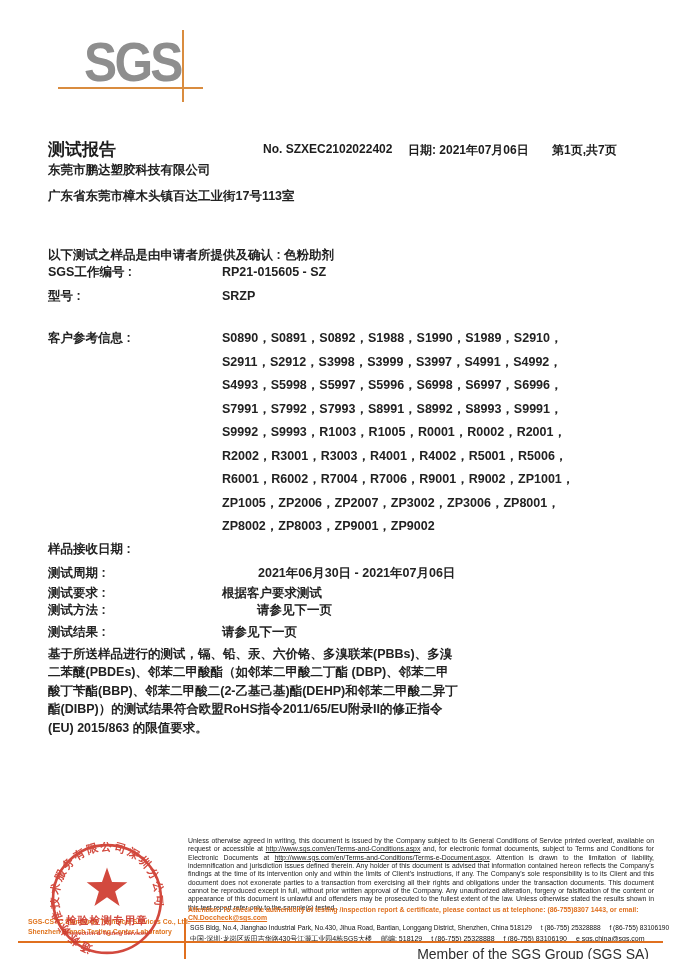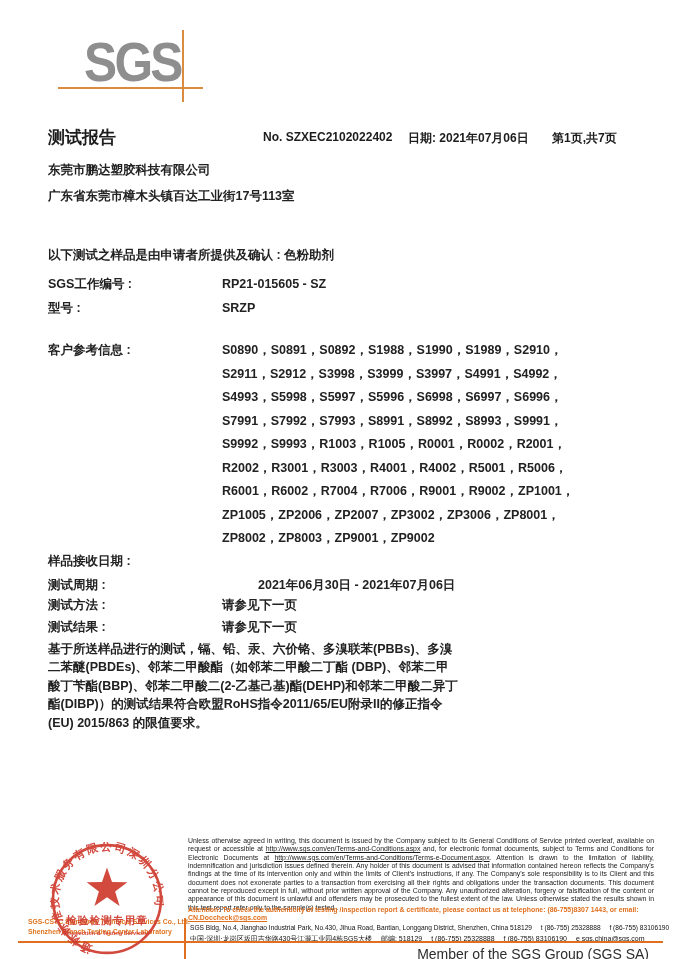--- a/index.html
+++ b/index.html
@@ -12,45 +12,45 @@
 
   
   .logo-text {
     left:84px; top:34px; font-size:54px; font-weight:bold; color:#8e8e8e;
     letter-spacing:-3px; line-height:1; transform:scale(0.92,1.02); transform-origin:left top;
   }
   .logo-hline { left:58px; top:87px; width:145px; height:2px; background:#d98c3f; }
   .logo-vline { left:182px; top:30px; width:2px; height:72px; background:#d98c3f; }
 
   
-  .hdr { top:126px; left:0; width:677px; height:24px; }
+  .hdr { top:138px; left:0; width:677px; height:24px; }
   .hdr .title { position:absolute; left:48px; top:0; font-size:17px; font-weight:bold; color:#1c1c1c; }
   .hdr .meta  { position:absolute; top:4px; font-size:12px; font-weight:bold; color:#1c1c1c; }
   .hdr .no    { left:215px;padding-left:48px; }
   .hdr .date  { left:408px; }
   .hdr .pages { left:552px; }
 
   
   .applicant { left:48px; top:162px; font-size:12.5px; font-weight:bold; color:#222; }
   .applicant .line { margin-bottom:9px; }
 
   
   .content { left:48px; top:247px; width:588px; font-size:12.5px; font-weight:bold; color:#222; }
   .row { display:flex; }
   .lbl { width:174px; flex:none; }
   .val { flex:1; }
-  .intro      { margin-bottom:12px; line-height:17px; }
+  .intro      { margin-bottom:0; line-height:17px; }
   .row-job    { margin-bottom:7px; line-height:17px; }
   .row-model  { margin-bottom:22px; line-height:17px; }
   .row-ref    { line-height:23.5px; margin-bottom:2px; }
   .ref-line   { line-height:23.5px; }
   .row-received    { line-height:17px; margin-bottom:7px; }
   .row-period      { line-height:17px; margin-bottom:3px;gap:36px; }
   .row-requirement { line-height:17px; margin-bottom:0px; }
-  .row-method      { line-height:17px; margin-bottom:5px; }
+  .row-method      { line-height:17px; margin-bottom:5px;gap:35px; }
   .row-result      { line-height:17px; margin-bottom:4px; }
   .row-conclusion  { line-height:18.5px; }
   .row-conclusion .val { max-width:412px; }
 
   
   .company-lines { left:28px; top:917px; color:#e0751f; font-size:6.8px; font-weight:bold; line-height:10px; z-index:1; }
   .stamp { left:50px; top:842px; width:114px; height:114px; z-index:2; opacity:.92; }
 
   .disclaimer {
     left:188px; top:837px; width:466px; font-size:6.9px; line-height:8.35px;
@@ -119,20 +119,24 @@
 
   <div class="row row-received">
     <div class="lbl">样品接收日期 :</div>
   </div>
 
   <div class="row row-period">
     <div class="lbl">测试周期 :</div>
     <div class="val">2021年06月30日 - 2021年07月06日</div>
   </div>
 
+  <div class="row row-requirement">
+    <div class="lbl">测试要求 :</div>
+    <div class="val">根据客户要求测试</div>
+  </div>
 
   <div class="row row-method">
     <div class="lbl">测试方法 :</div>
     <div class="val">请参见下一页</div>
   </div>
 
   <div class="row row-result">
     <div class="lbl">测试结果 :</div>
     <div class="val">请参见下一页</div>
   </div>

